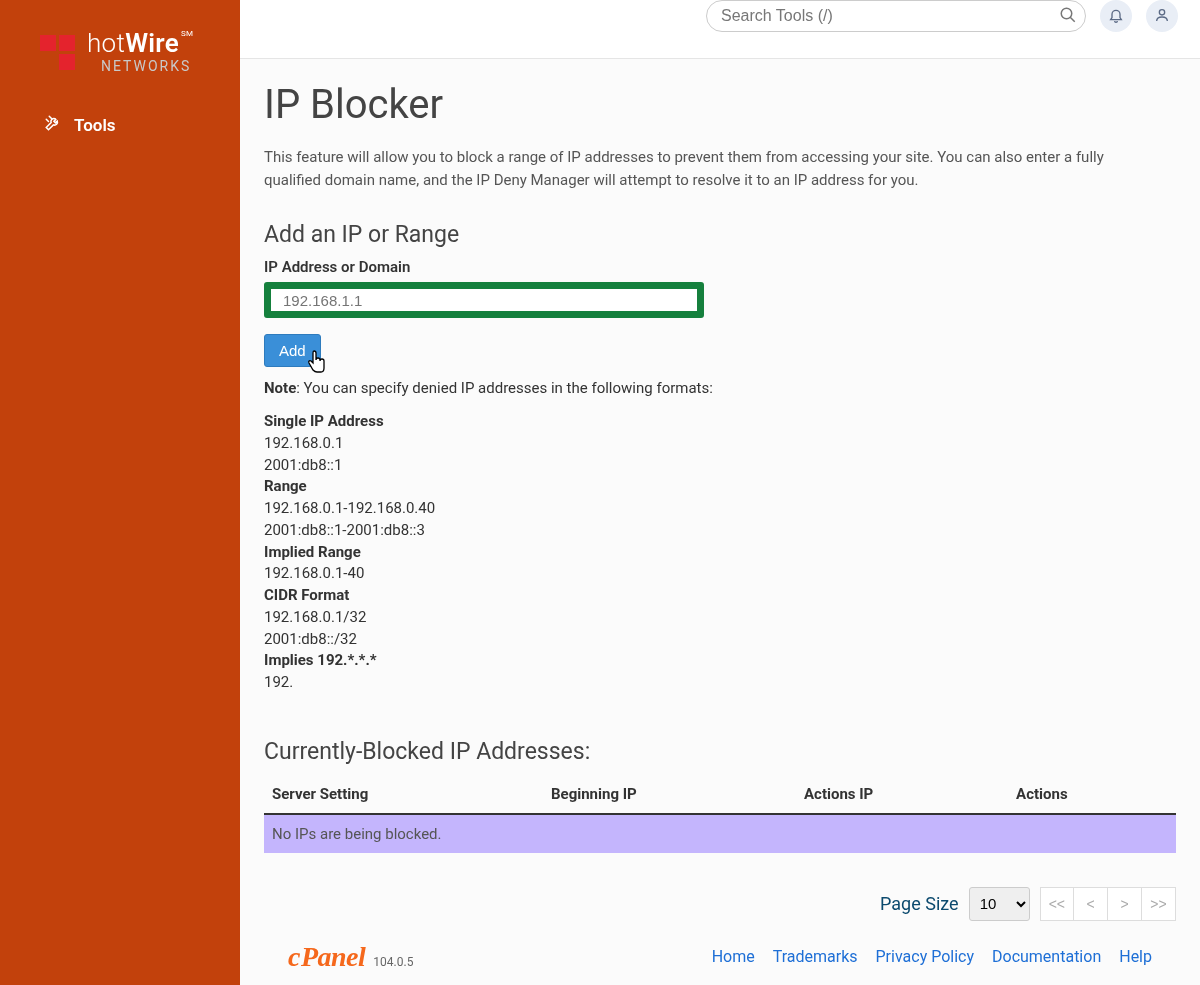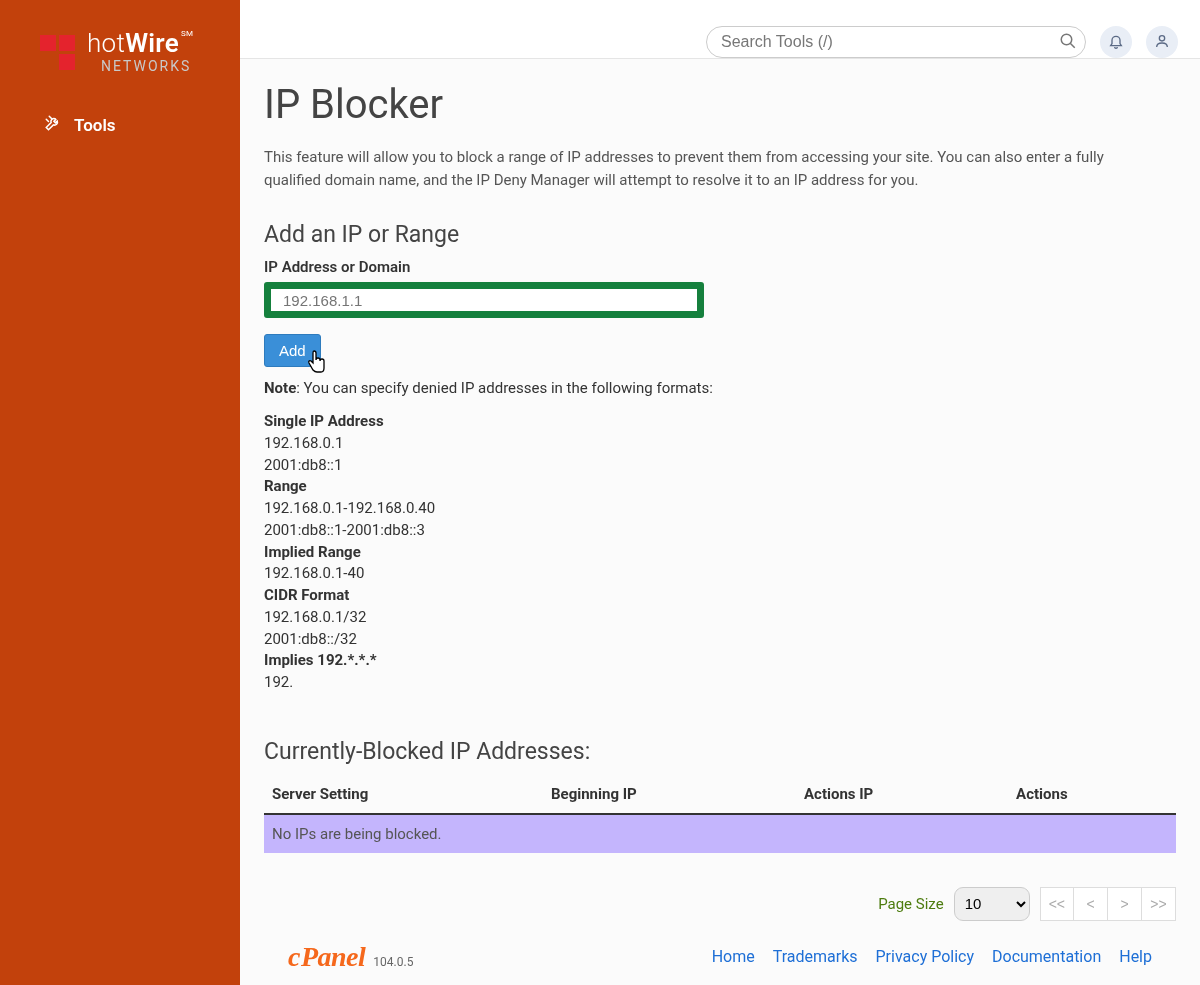--- a/index.html
+++ b/index.html
@@ -11,21 +11,21 @@
     .sq { background: #e4232d; width: 16px; height: 16px; }
     .sq.blank { background: transparent; }
     .logo-text { display: flex; flex-direction: column; margin-left: 6px; }
     .logo-main { font-size: 26px; font-weight: 600; line-height: 1; letter-spacing: .3px; }
     .logo-main .thin { font-weight: 300; }
     .logo-sm { font-size: 8px; vertical-align: top; margin-left: 2px; font-weight: 400; }
     .logo-sub { font-size: 14px; letter-spacing: 2px; color: #c9c9c9; margin-top: 2px; text-align: right; padding-right: 2px;}
     .nav-item { display: flex; align-items: center; gap: 12px; padding: 10px 24px; font-size: 17px; font-weight: 600; cursor: pointer; }
     .nav-item svg { width: 18px; height: 18px; stroke: #fff; fill: none; stroke-width: 2; }
     .main-col { flex: 1; display: flex; flex-direction: column; background: #fbfbfb; }
-    .top-bar { height: 59px; background: #fff; border-bottom: 1px solid #e5e5e5; display: flex; align-items: flex-end; justify-content: flex-end; padding: 0 22px; gap: 14px; }
+    .top-bar { height: 59px; background: #fff; border-bottom: 1px solid #e5e5e5; display: flex; align-items: flex-start; justify-content: flex-end; padding: 0 22px; gap: 14px; }
     .search-wrap { position: relative; width: 380px; }
     .search-input { width: 100%; height: 32px; border: 1px solid #ccc; border-radius: 16px; padding: 0 38px 0 14px; font-size: 16px; color: #555; outline: none; }
     .search-input::placeholder { color: #777; }
     .search-btn { position: absolute; right: 6px; top: 4px; width: 24px; height: 24px; background: none; border: none; cursor: pointer; display:flex; align-items:center; justify-content:center;}
     .icon-btn { width: 32px; height: 32px; border-radius: 50%; background: #e9eef6; border: none; display: flex; align-items: center; justify-content: center; cursor: pointer; color:#5b6a85;}
     .content { padding: 22px 24px 0 24px; overflow: auto; flex: 1; }
     h1.page-title { font-size: 40px; font-weight: 400; color: #444; margin-bottom: 18px; }
     p.desc { color: #555; line-height: 1.5; margin-bottom: 30px; max-width: 900px; }
     h2.section { font-size: 23px; font-weight: 400; color: #444; margin-bottom: 10px; }
     .label { font-weight: 600; color: #333; margin-bottom: 6px; display:block;}
@@ -34,22 +34,22 @@
     .add-btn { background: #3a8fd8; color: #fff; border: 1px solid #2e7bbd; padding: 7px 14px; font-size: 15px; border-radius: 3px; cursor: pointer; }
     .cursor-hand { position: absolute; left: 40px; top: 14px; pointer-events:none;}
     .note-line { margin-top: 8px; }
     .formats { margin-top: 14px; line-height: 1.45; color:#333}
     .formats .fmt-title { font-weight: 700; }
     .blocked-section { margin-top: 44px; }
     table.blocked { width: 100%; border-collapse: collapse; margin-top: 8px; }
     table.blocked th { text-align: left; font-weight: 700; padding: 10px 8px; border-bottom: 2px solid #333; color:#333;}
     table.blocked td.empty { background: #c4b5fd; padding: 10px 8px; color: #555; }
     .pager { display: flex; align-items: center; justify-content: flex-end; gap: 10px; margin-top: 34px; padding-bottom: 12px;}
-    .pager-label { color: #4d7c0f; font-size: 15px; }
-    .pager select { height: 34px; border: 1px solid #ccc; border-radius: 9px; padding: 0 6px; font-size: 15px; width: 76px;}
+    .pager-label { color: #0c4a6e; font-size: 18px; }
+    .pager select { height: 34px; border: 1px solid #ccc; border-radius: 3px; padding: 0 6px; font-size: 15px; width: 61px;}
     .pager .pbtns { display: flex; }
     .pager .pbtn { height: 34px; min-width: 34px; padding: 0 8px; border: 1px solid #ddd; background: #fff; color: #aaa; cursor: pointer; font-size: 14px; }
     .pager .pbtn + .pbtn { border-left: none; }
     .footer { display: flex; align-items: center; justify-content: space-between; padding: 8px 24px 14px 24px; font-size: 16px; }
     .footer-left { display: flex; align-items: baseline; gap: 6px; }
     .footer-left .cp { font-family: Georgia, serif; font-style: italic; font-weight: 700; font-size: 28px; color: #f5681c; letter-spacing:-.5px; }
     .footer-left .cp .c { padding-right:1px;}
     .footer-left .ver { font-size: 12px; color: #666; font-style:normal; font-weight:400; margin-left:2px;}
     .footer-links { display: flex; gap: 18px; }
     .footer-links a { color: #1e6fd6; text-decoration: none; cursor:pointer;}

